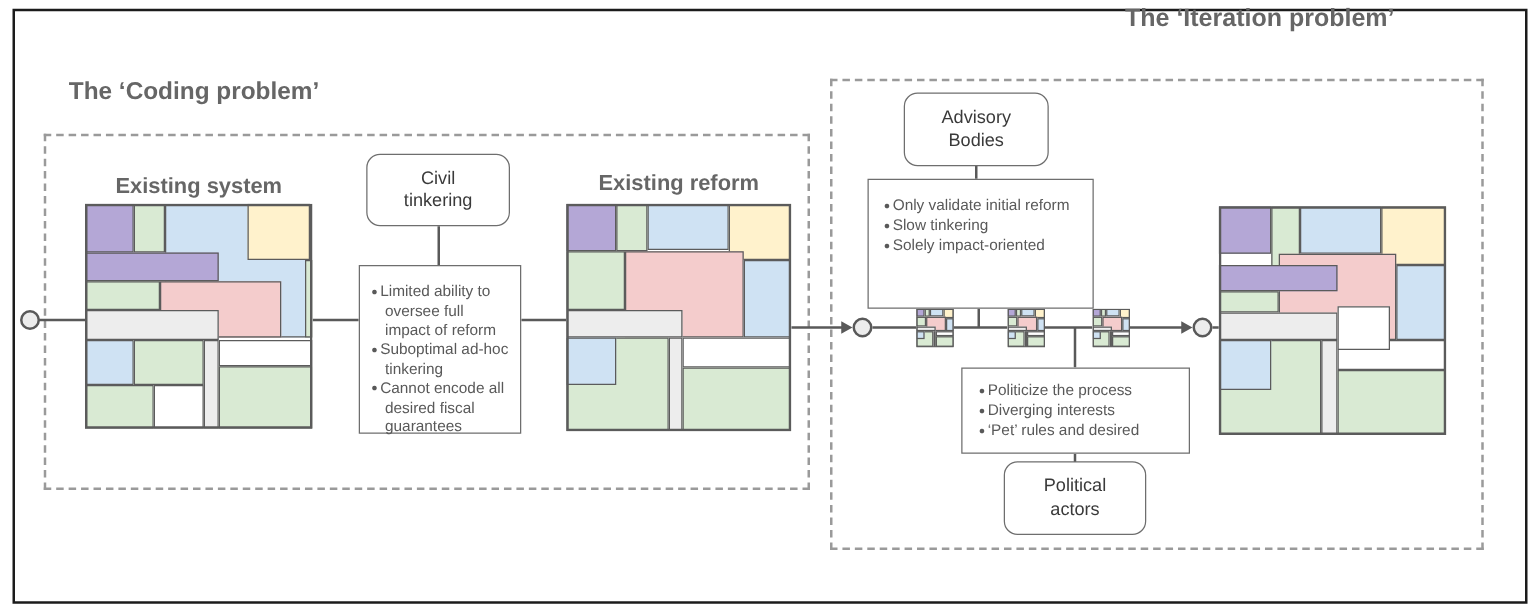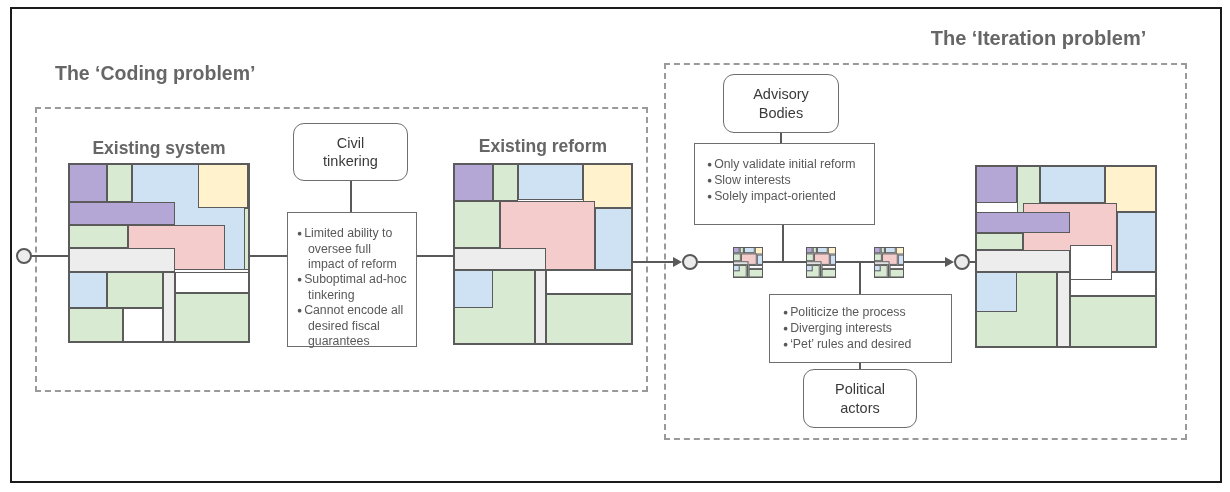--- a/index.html
+++ b/index.html
@@ -66,21 +66,21 @@
 <body>
 
 <div class="page">
 
   <div class="abs frame" style="left:10px;top:7px;width:1208px;height:472px;"></div>
 
   <div class="abs dashed-box" style="left:35px;top:107px;width:609px;height:281px;"></div>
   <div class="abs dashed-box" style="left:664px;top:63px;width:519px;height:373px;"></div>
 
   <div class="abs section-title" style="left:55px;top:62px;">The ‘Coding problem’</div>
-  <div class="abs section-title" style="left:900px;top:27px;width:277px;text-align:center;font-size:20px;">The ‘Iteration problem’</div>
+  <div class="abs section-title" style="left:900px;top:4px;width:277px;text-align:left;font-size:20px;">The ‘Iteration problem’</div>
 
   <div class="abs hline" style="left:31px;top:255px;width:37px;"></div>
   <div class="abs hline" style="left:250px;top:255px;width:37px;"></div>
   <div class="abs hline" style="left:417px;top:255px;width:36px;"></div>
   <div class="abs hline" style="left:633px;top:261px;width:41px;"></div>
 
   <div class="abs hline" style="left:698px;top:261px;width:35px;"></div>
   <div class="abs hline" style="left:763px;top:261px;width:43px;"></div>
   <div class="abs hline" style="left:834px;top:261px;width:40px;"></div>
   <div class="abs hline" style="left:903px;top:261px;width:43px;"></div>
@@ -212,24 +212,24 @@
   <div class="abs node-box" style="left:803px;top:369px;width:114px;height:59px;">Political
 actors</div>
 
   <div class="abs issue-box" style="left:287px;top:212px;width:130px;height:135px;padding:13px 6px 0 9px;">
     <ul>
         <li class="bullet">Limited ability to oversee full impact of reform</li>
         <li class="bullet">Suboptimal ad-hoc tinkering</li>
         <li class="bullet">Cannot encode all desired fiscal guarantees</li>
       </ul>
   </div>
-  <div class="abs issue-box" style="left:694px;top:143px;width:181px;height:82px;padding:13px 4px 0 12px;">
+  <div class="abs issue-box" style="left:694px;top:143px;width:181px;height:104px;padding:13px 4px 0 12px;">
     <ul>
         <li class="bullet">Only validate initial reform</li>
-        <li class="bullet">Slow interests</li>
+        <li class="bullet">Slow tinkering</li>
         <li class="bullet">Solely impact-oriented</li>
       </ul>
   </div>
   <div class="abs issue-box" style="left:769px;top:294px;width:183px;height:69px;padding:10px 4px 0 13px;">
     <ul>
         <li class="bullet">Politicize the process</li>
         <li class="bullet">Diverging interests</li>
         <li class="bullet">‘Pet’ rules and desired</li>
       </ul>
   </div>

